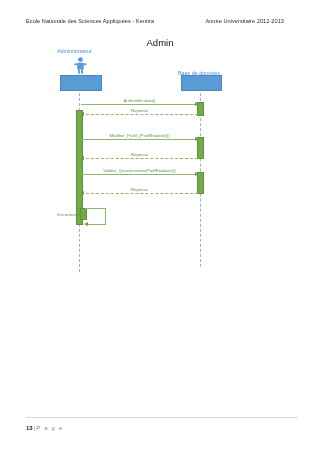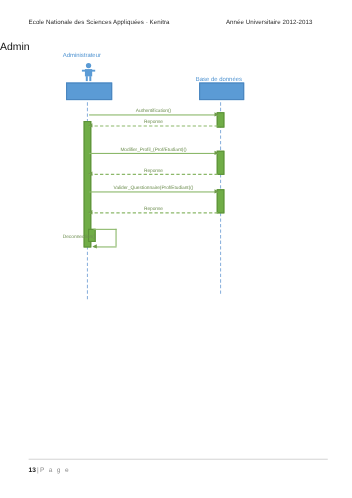--- a/index.html
+++ b/index.html
@@ -40,21 +40,21 @@
   .doc-header .right {
     margin-right: 14px;
   }
 
   
   .doc-title {
     position: absolute;
     top: 37px;
     left: 0;
     width: 320px;
-    text-align: left;
+    text-align: center;
     font-size: 9.5px;
     font-weight: 400;
     color: #111;
   }
 
   
   .diagram {
     position: absolute;
     top: 48px;
     left: 0;

